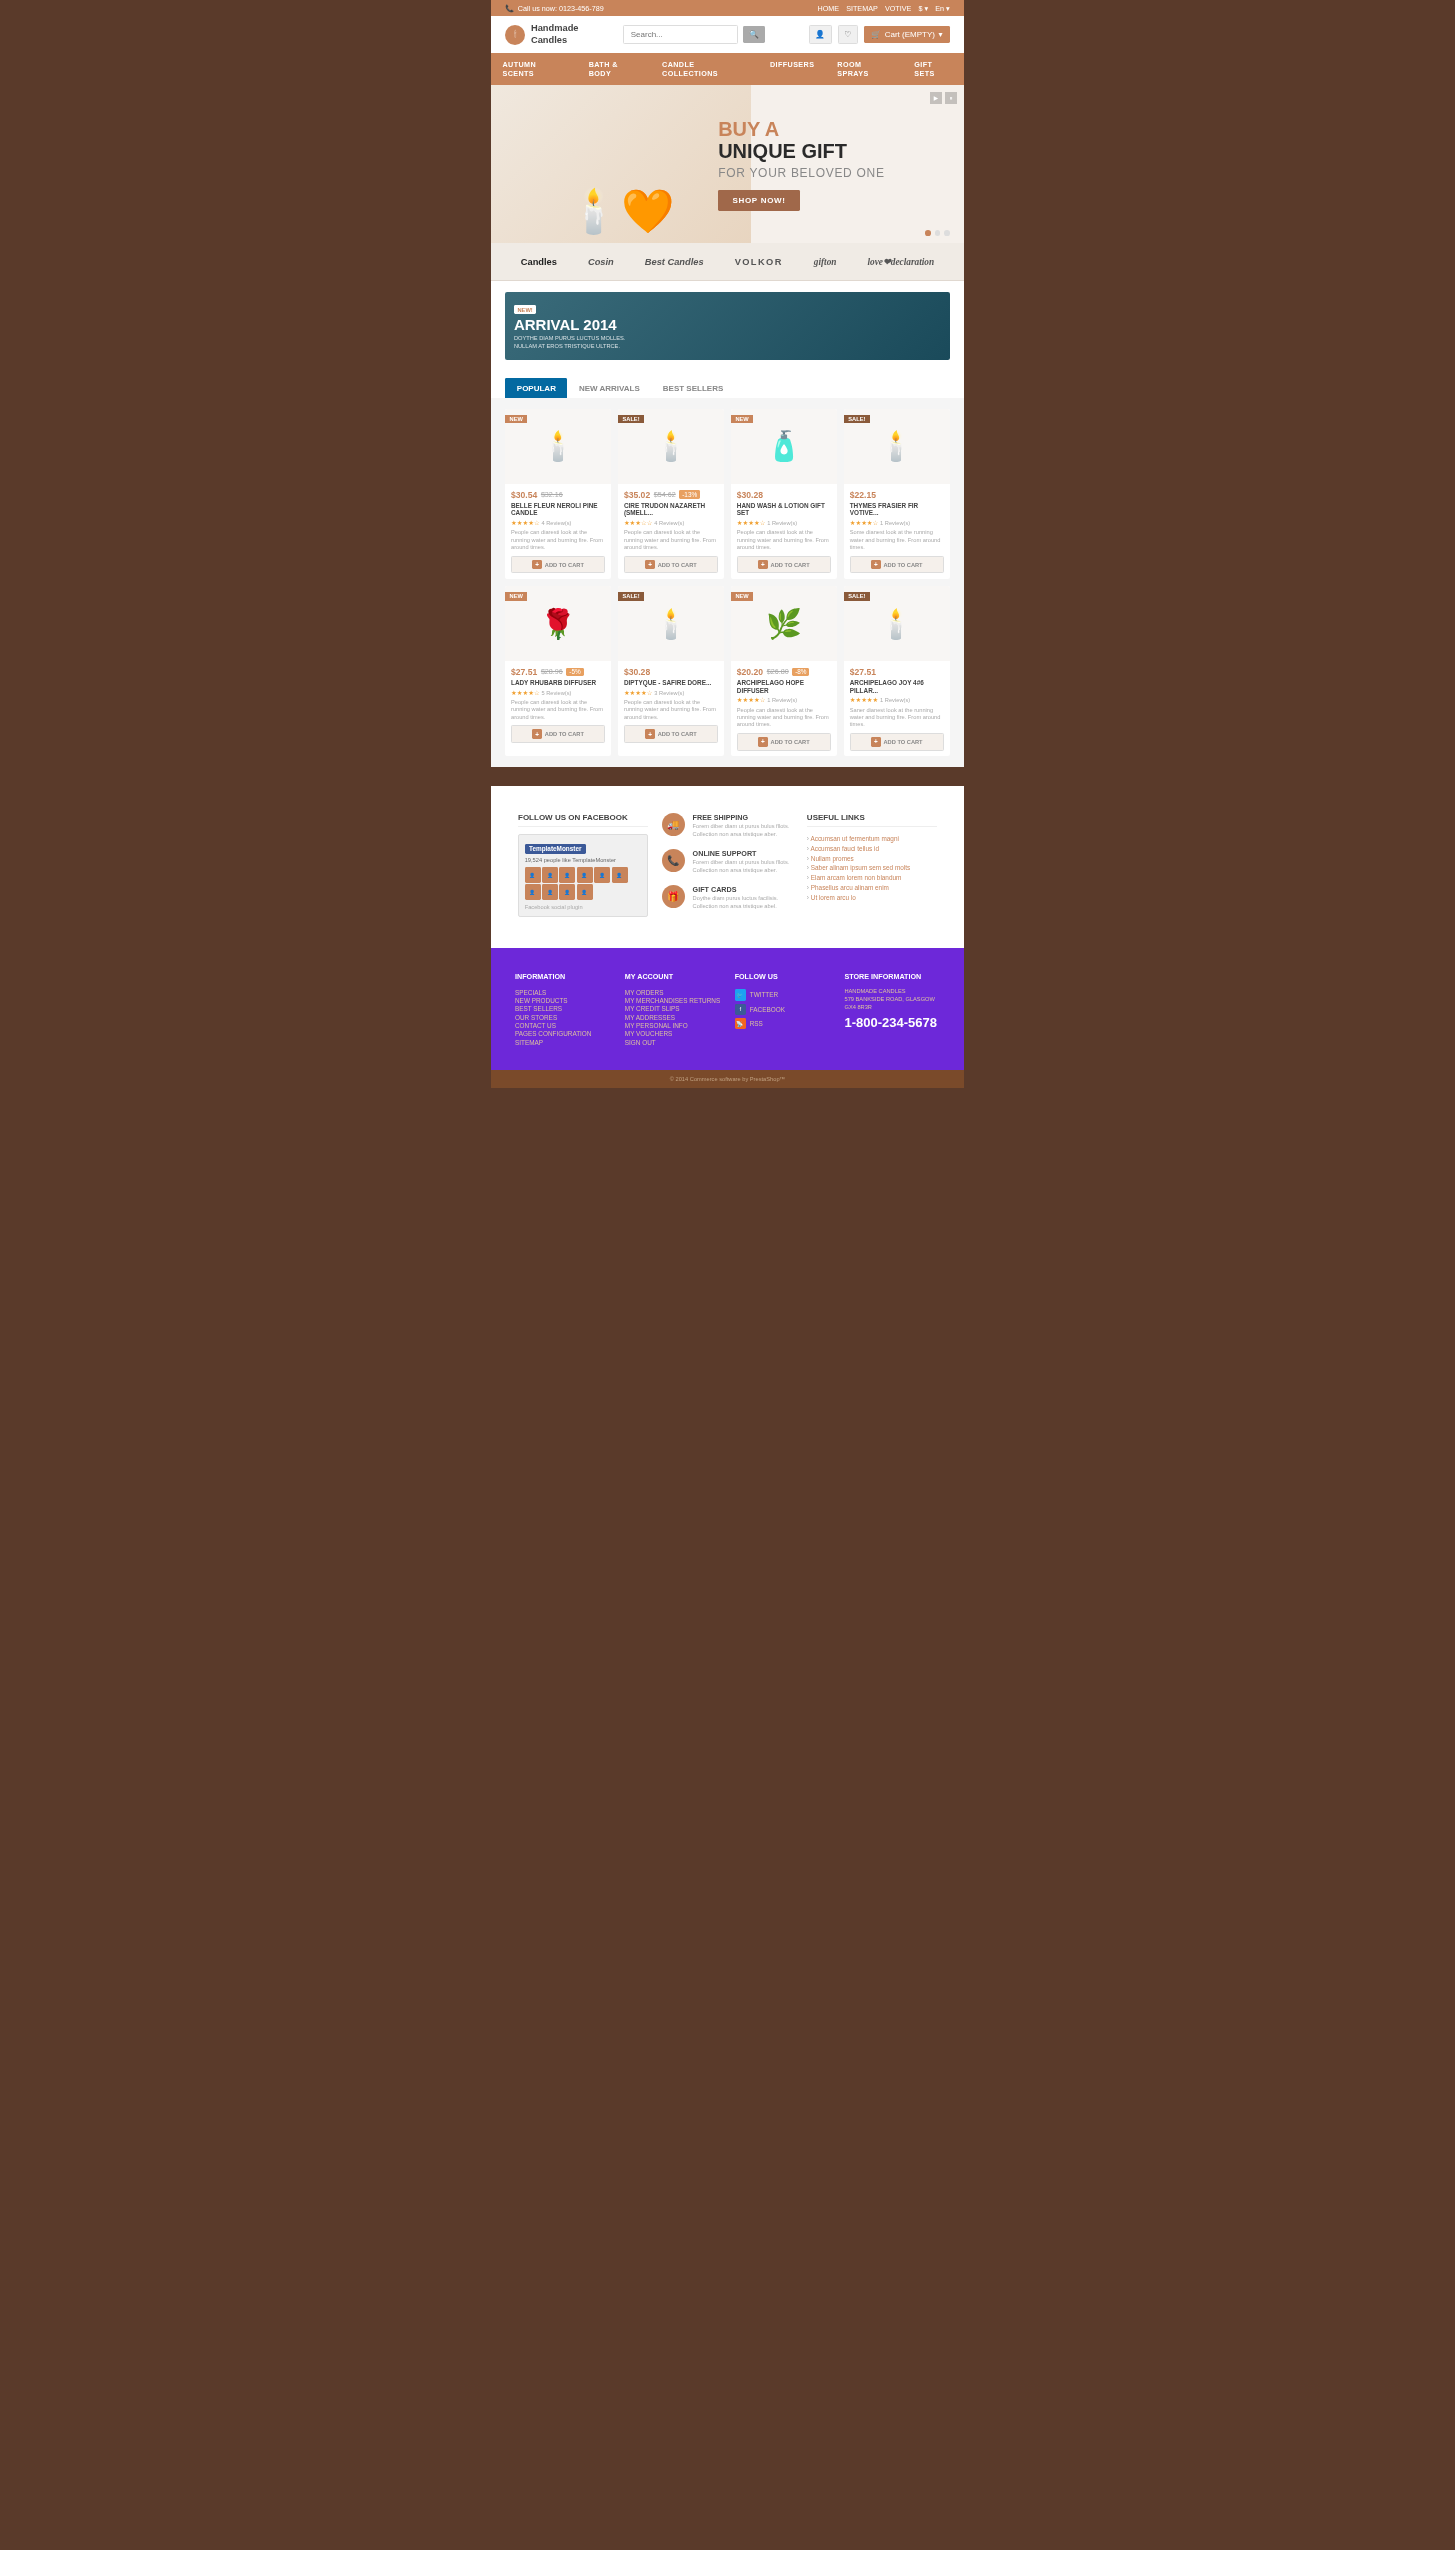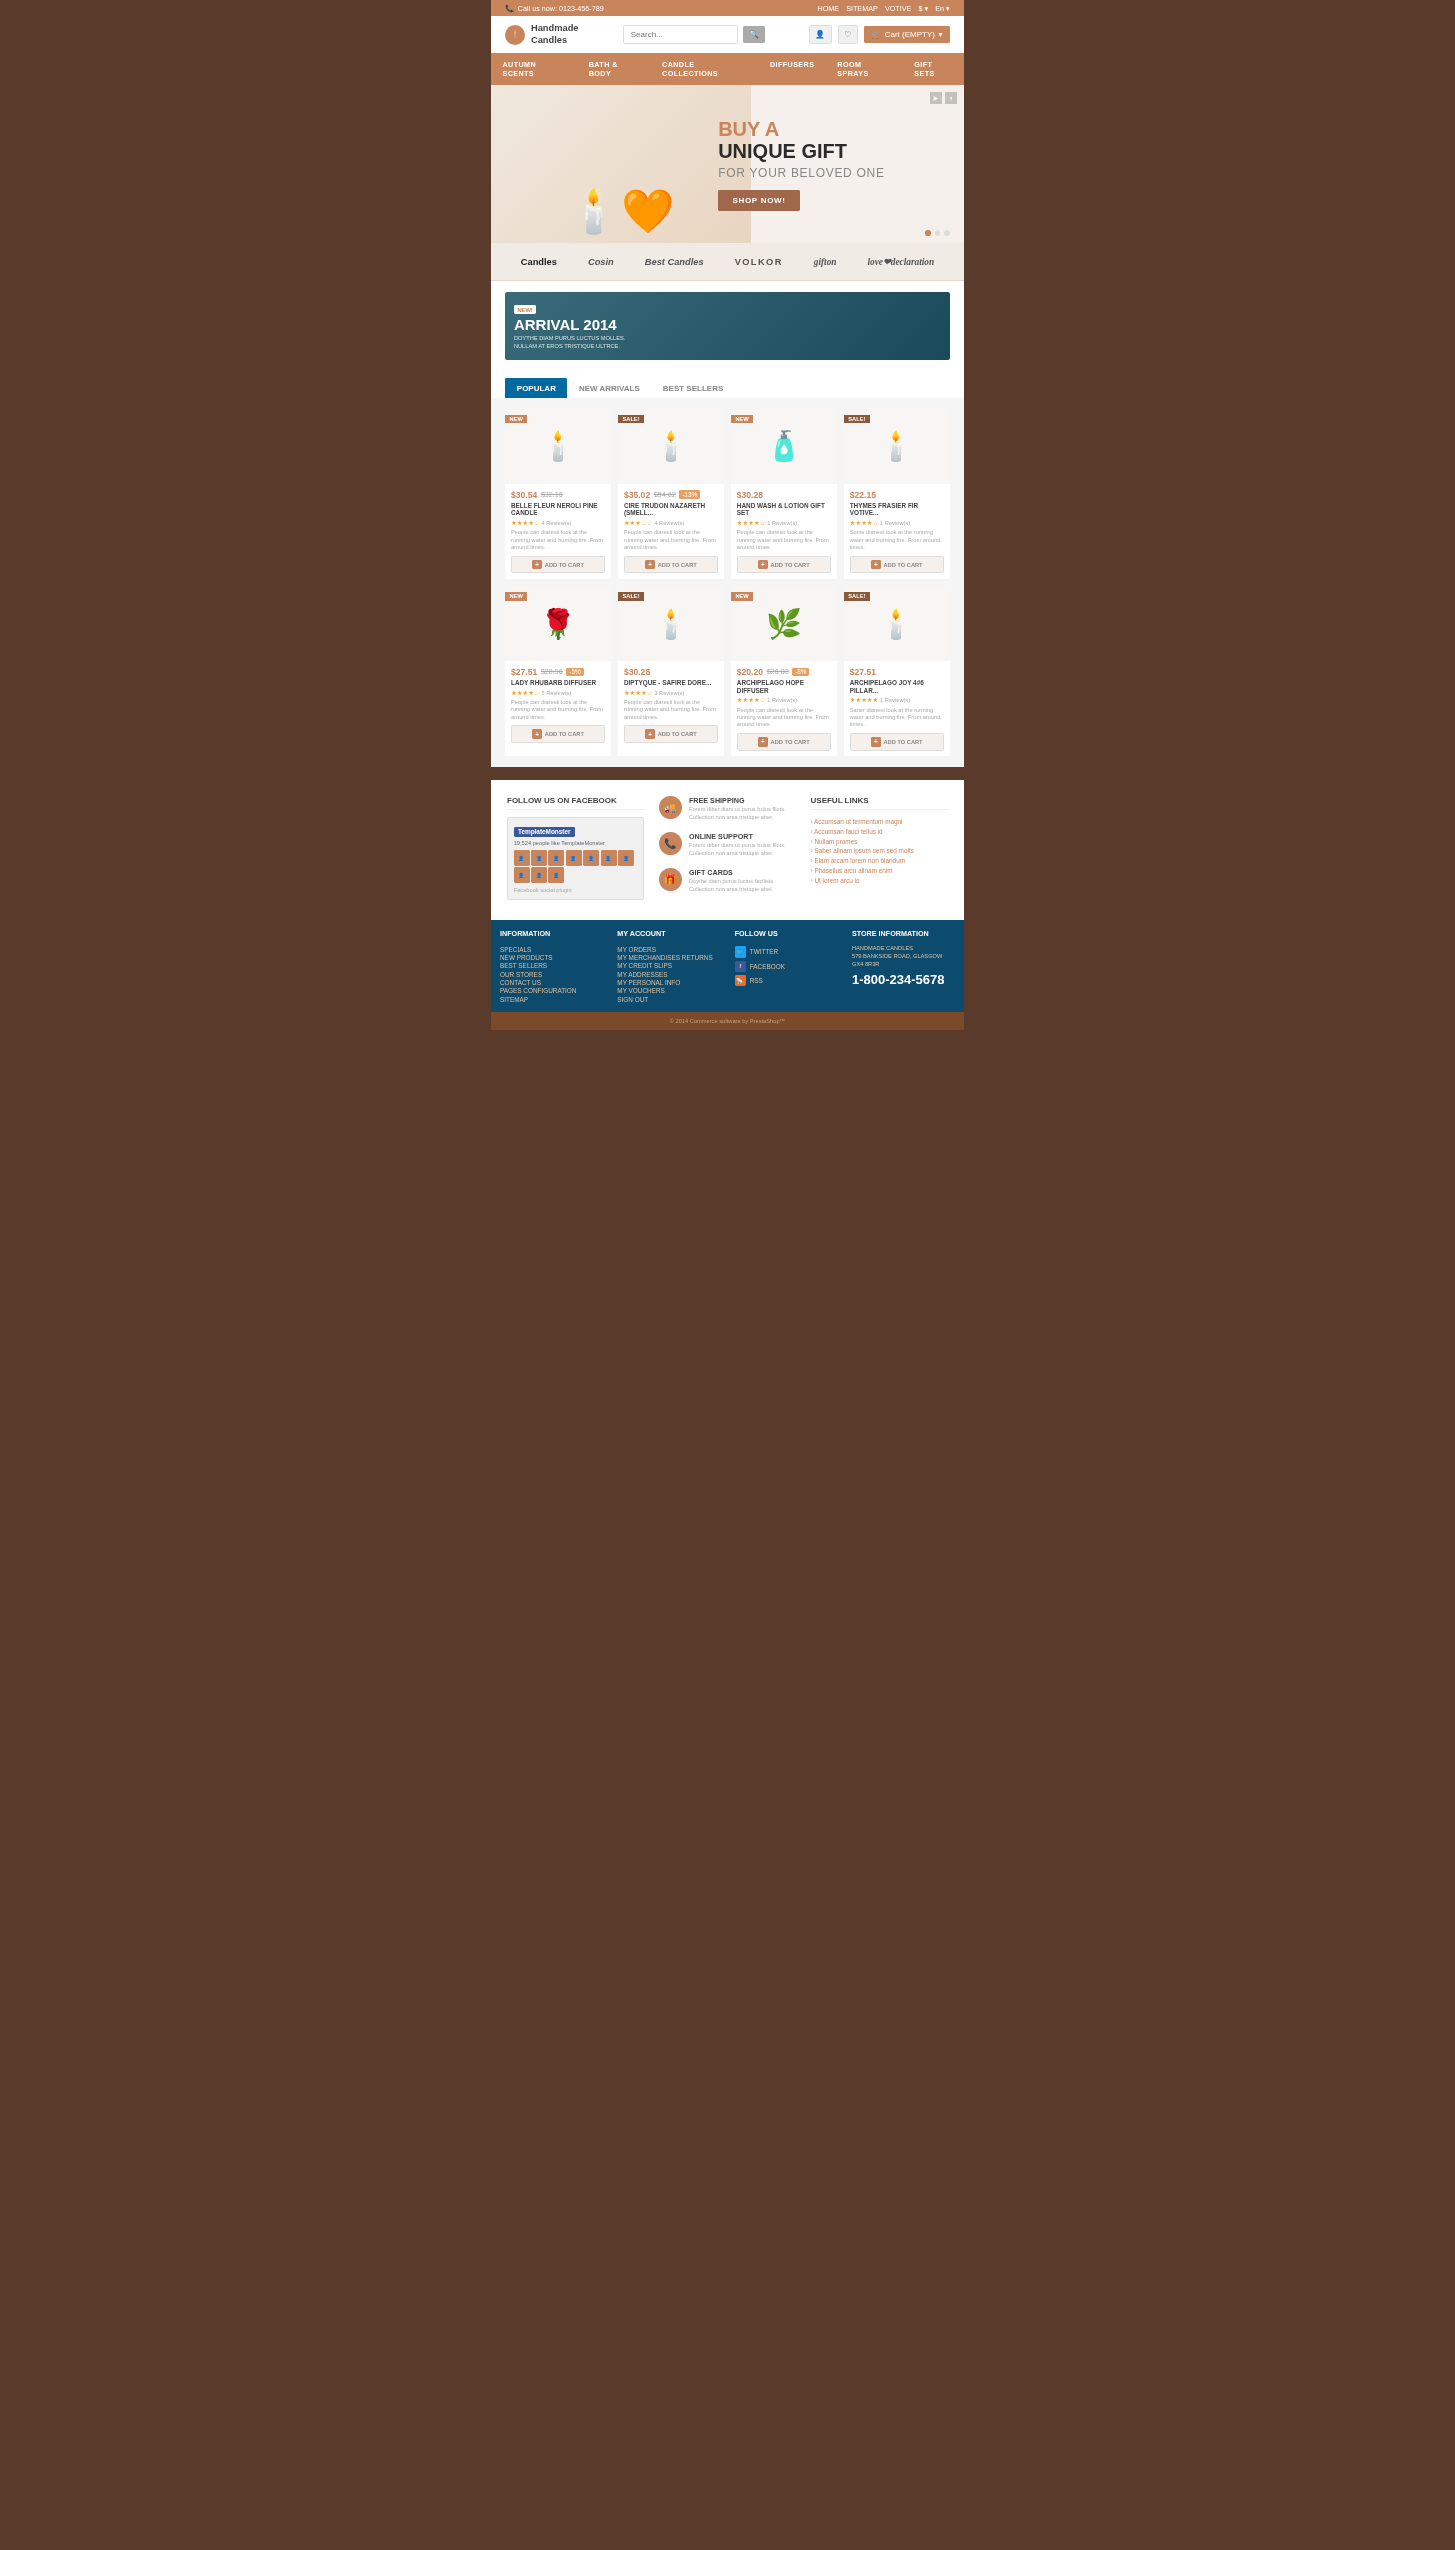--- a/index.html
+++ b/index.html
@@ -75,41 +75,41 @@
     .product-name { font-size: 6.4px; color: #444; font-weight: bold; text-transform: uppercase; margin-bottom: 2.1px; line-height: 1.2; }
     .product-stars { color: #f0a030; font-size: 6.4px; margin-bottom: 2.1px; }
     .product-desc { font-size: 5.7px; color: #aaa; line-height: 1.3; margin-bottom: 4.3px; }
     .add-to-cart-btn { background: #f5f0eb; border: 0.7px solid #ddd; color: #888; font-size: 5.7px; padding: 2.9px 5.7px; cursor: pointer; display: flex; align-items: center; gap: 2.9px; border-radius: 1.4px; text-transform: uppercase; font-weight: bold; width: 100%; justify-content: center; }
     .add-btn-icon { background: #c8845a; color: #fff; padding: 1.4px 2.9px; border-radius: 1.4px; font-size: 6.4px; }
     .badge { position: absolute; top: 5.7px; left: 0; font-size: 5.7px; font-weight: bold; padding: 1.4px 4.3px; text-transform: uppercase; }
     .badge-new { background: #c8845a; color: #fff; }
     .badge-sale { background: #8a5a3a; color: #fff; }
 
     
-    .info-section { background: #fff; padding: 16px; display: grid; grid-template-columns: 1fr 1fr 1fr; gap: 14.3px; margin-top: 13px; }
+    .info-section { background: #fff; padding: 27px; display: grid; grid-template-columns: 1fr 1fr 1fr; gap: 14.3px; margin-top: 19px; }
     .info-block { }
     .info-title { font-size: 8px; font-weight: bold; text-transform: uppercase; color: #444; margin-bottom: 7.2px; border-bottom: 0.7px solid #eee; padding-bottom: 3.6px; }
     .facebook-widget { background: #f0f0f0; border: 0.7px solid #ddd; padding: 5.7px; font-size: 6.4px; color: #555; border-radius: 2.1px; }
     .fb-like-area { display: flex; align-items: center; gap: 3.6px; margin: 3.6px 0; }
     .fb-logo { background: #3b5998; color: #fff; padding: 1.4px 4.3px; font-size: 6.4px; font-weight: bold; border-radius: 1.4px; }
     .fb-avatars { display: flex; gap: 1.4px; flex-wrap: wrap; margin-top: 3.6px; }
     .fb-avatar { width: 16px; height: 16px; background: #c8845a; border-radius: 1.4px; font-size: 5px; color: #fff; display: flex; align-items: center; justify-content: center; }
     .fb-stat { font-size: 5.7px; color: #666; margin: 2.1px 0; }
 
     .service-item { display: flex; align-items: flex-start; gap: 7.2px; margin-bottom: 10.7px; }
     .service-icon { width: 23px; height: 23px; background: #c8845a; border-radius: 50%; display: flex; align-items: center; justify-content: center; color: #fff; font-size: 10px; flex-shrink: 0; }
     .service-text h4 { font-size: 7.2px; font-weight: bold; color: #444; text-transform: uppercase; }
     .service-text p { font-size: 5.7px; color: #aaa; line-height: 1.3; margin-top: 1.4px; }
 
     .useful-links ul { list-style: none; }
     .useful-links ul li { font-size: 6.4px; color: #c8845a; padding: 1.4px 0; }
     .useful-links ul li::before { content: "› "; color: #aaa; }
 
     
-    .footer { background: #0c4a6e; color: #e8d0b8; padding: 9px; }
+    .footer { background: #6d28d9; color: #e8d0b8; padding: 24px; }
     .footer-grid { display: grid; grid-template-columns: 1fr 1fr 1fr 1fr; gap: 14.3px; }
     .footer-col h4 { font-size: 7.2px; font-weight: bold; text-transform: uppercase; color: #fff; margin-bottom: 7.2px; }
     .footer-col ul { list-style: none; }
     .footer-col ul li { font-size: 6.4px; color: #dcc0a0; padding: 0.7px 0; cursor: pointer; }
     .footer-social a { display: flex; align-items: center; gap: 3.6px; font-size: 6.4px; color: #dcc0a0; padding: 1.4px 0; text-decoration: none; }
     .social-icon { width: 11.5px; height: 11.5px; border-radius: 1.4px; display: flex; align-items: center; justify-content: center; color: #fff; font-size: 5.7px; }
     .twitter-icon { background: #1da1f2; }
     .facebook-icon { background: #3b5998; }
     .rss-icon { background: #f26522; }
     .footer-phone { font-size: 13px; font-weight: bold; color: #fff; margin-top: 3.6px; }

